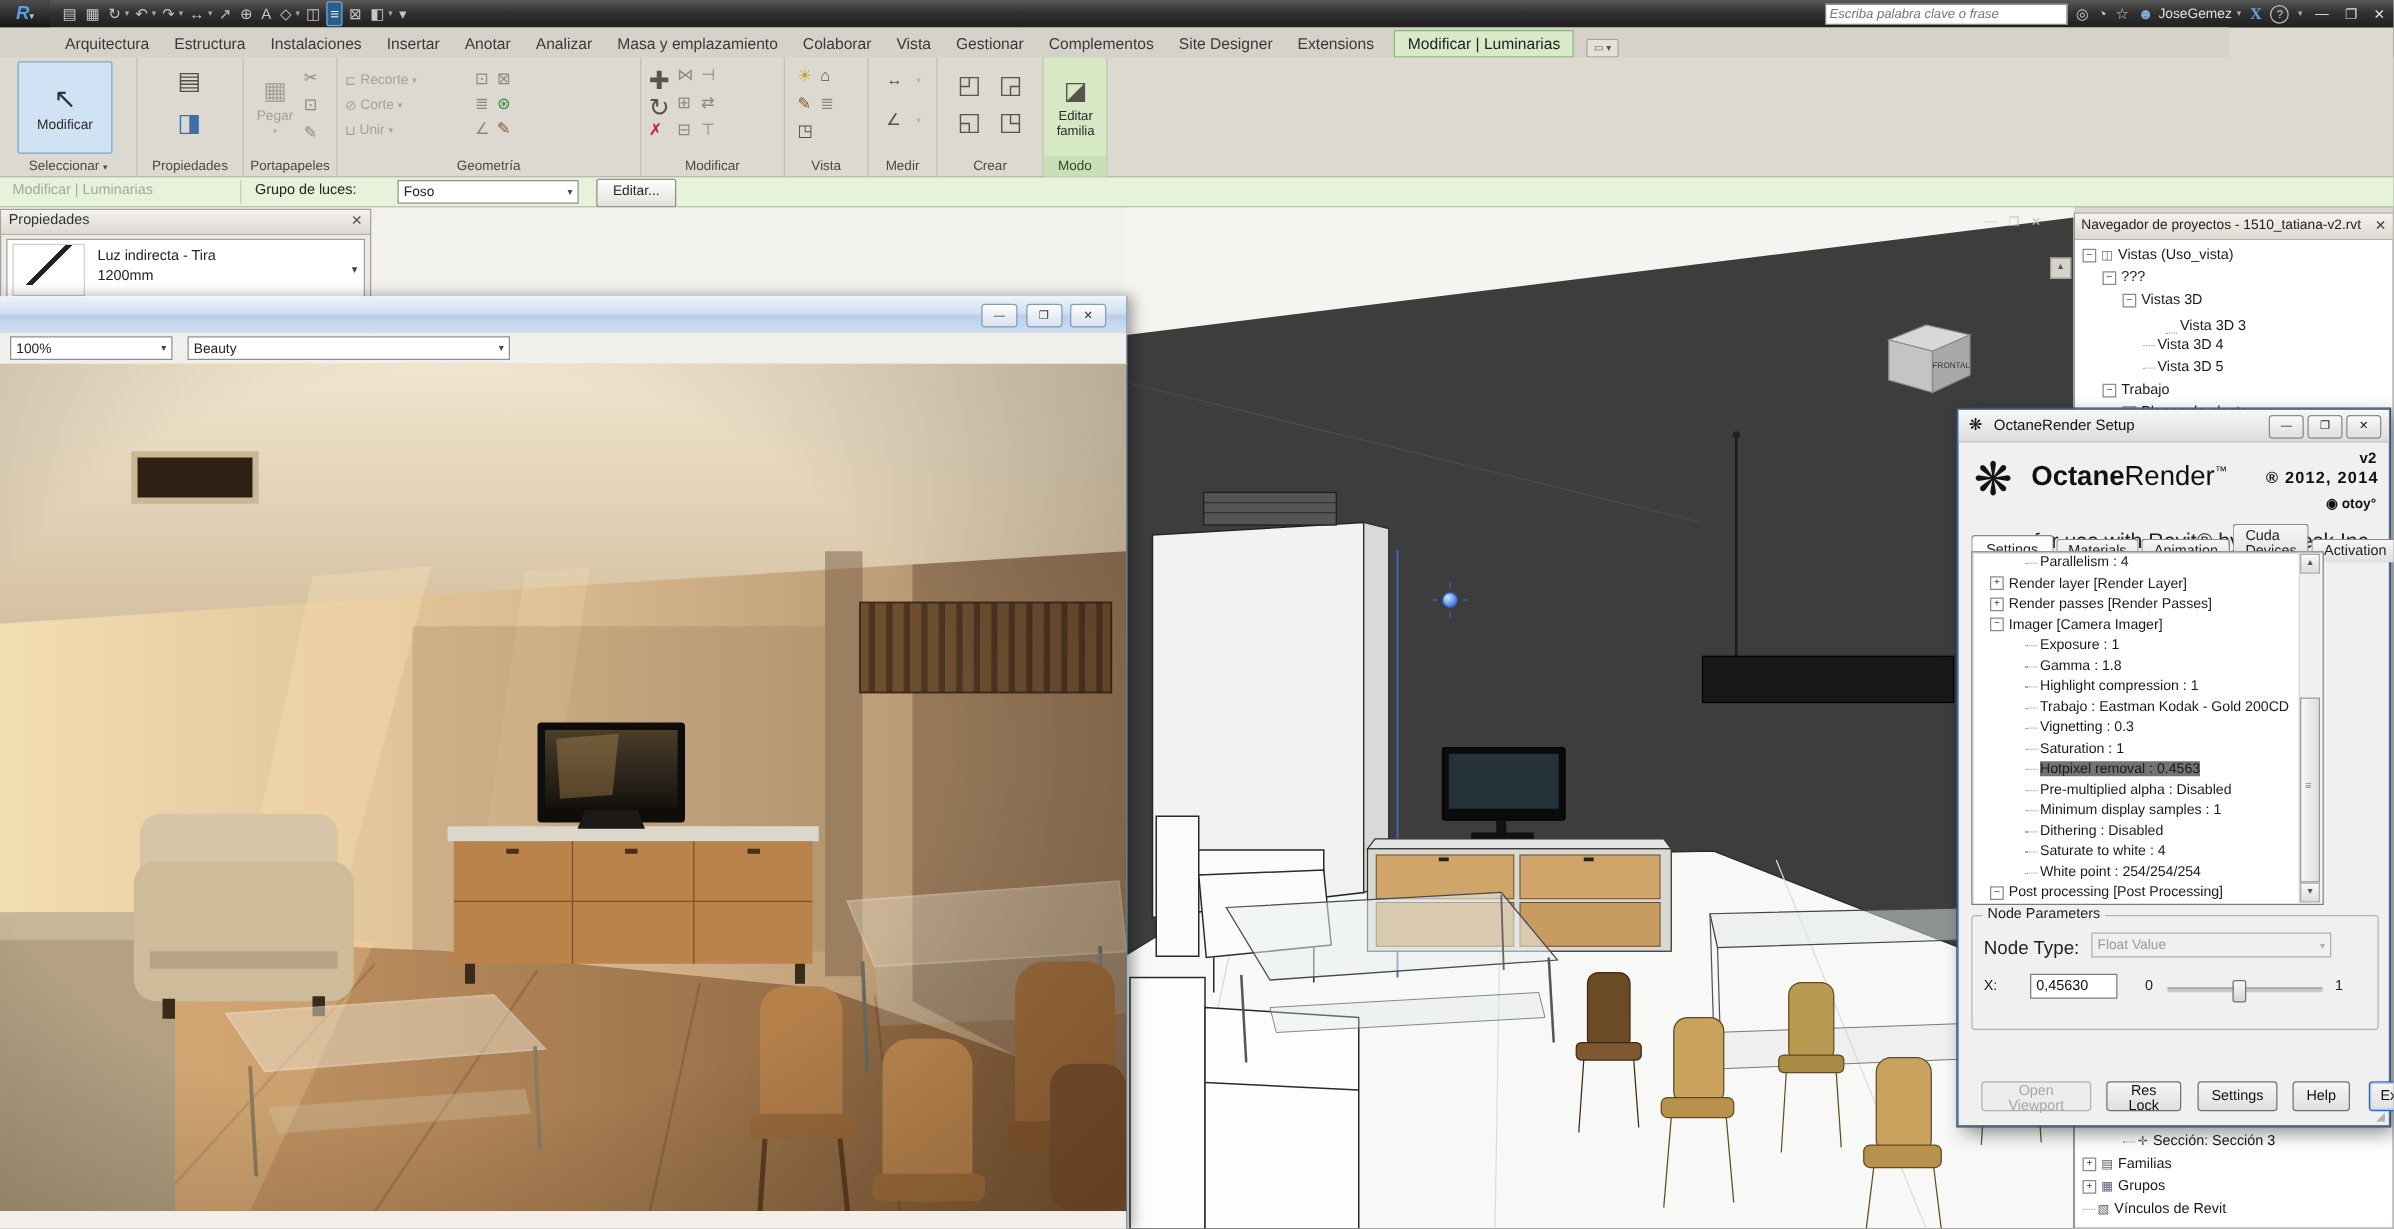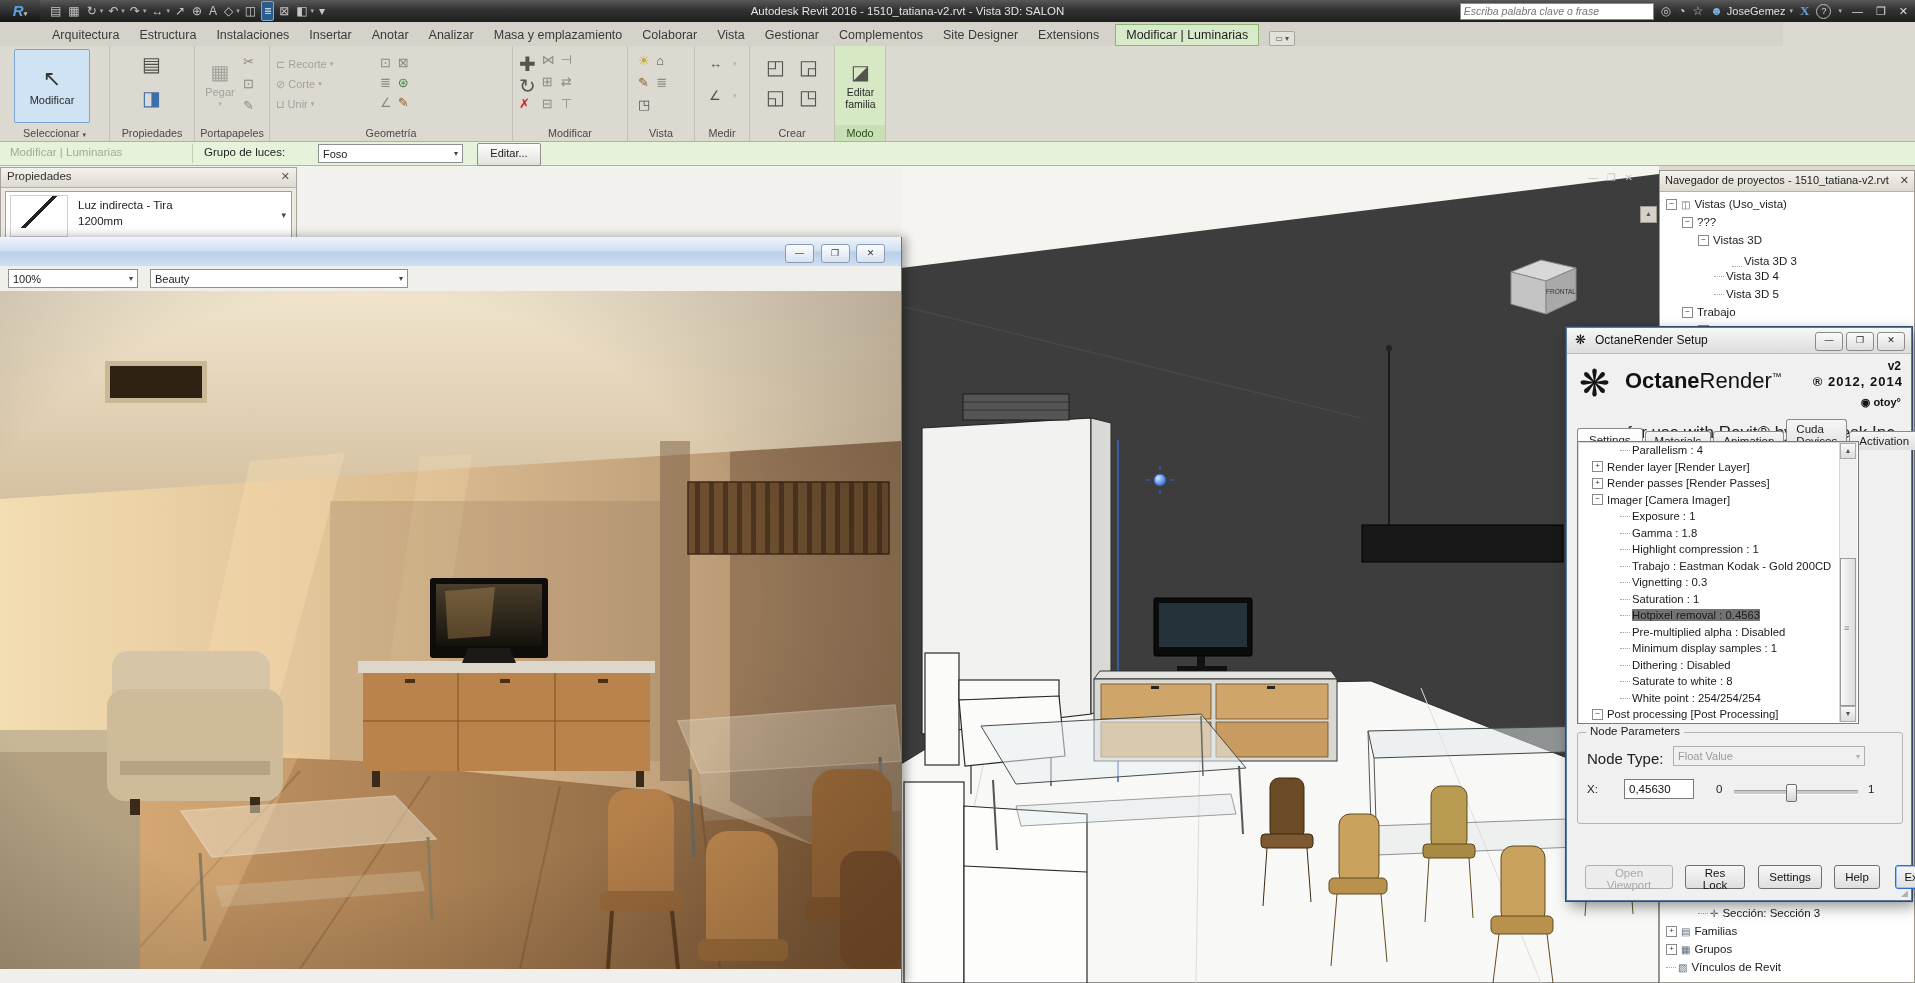--- a/index.html
+++ b/index.html
@@ -180,21 +180,20 @@
         <span class="qat-btn">A</span>
         <span class="qat-btn">◇</span>
         <span class="qat-dd">▾</span>
         <span class="qat-btn">◫</span>
         <span class="qat-btn active">≡</span>
         <span class="qat-btn">⊠</span>
         <span class="qat-btn">◧</span>
         <span class="qat-dd">▾</span>
         <span class="qat-btn">▾</span>
       </div>
-    <div class="abs" id="win-title">Autodesk Revit 2016 - 1510_tatiana-v2.rvt - Vista 3D: SALON</div>
     <div class="abs" id="tb-right">
       <input id="search-input" placeholder="Escriba palabra clave o frase" style="">
       <span class="tb-ico">◎</span>
       <span class="tb-ico">◔</span>
       <span class="tb-ico">☆</span>
       <span id="user-chip">
         <span id="person-icon">☻</span>
         <span>JoseGemez</span>
         <span class="chev">▾</span>
       </span>
@@ -736,21 +735,21 @@
           <div class="otree-row d2">
             <span class="guide"></span>
             <span class="olabel">Minimum display samples : 1</span>
           </div>
           <div class="otree-row d2">
             <span class="guide"></span>
             <span class="olabel">Dithering : Disabled</span>
           </div>
           <div class="otree-row d2">
             <span class="guide"></span>
-            <span class="olabel">Saturate to white : 8</span>
+            <span class="olabel">Saturate to white : 4</span>
           </div>
           <div class="otree-row d2">
             <span class="guide"></span>
             <span class="olabel">White point : 254/254/254</span>
           </div>
           <div class="otree-row d1">
             <span class="expbox">−</span>
             <span class="olabel">Post processing  [Post Processing]</span>
           </div>
         </div>

